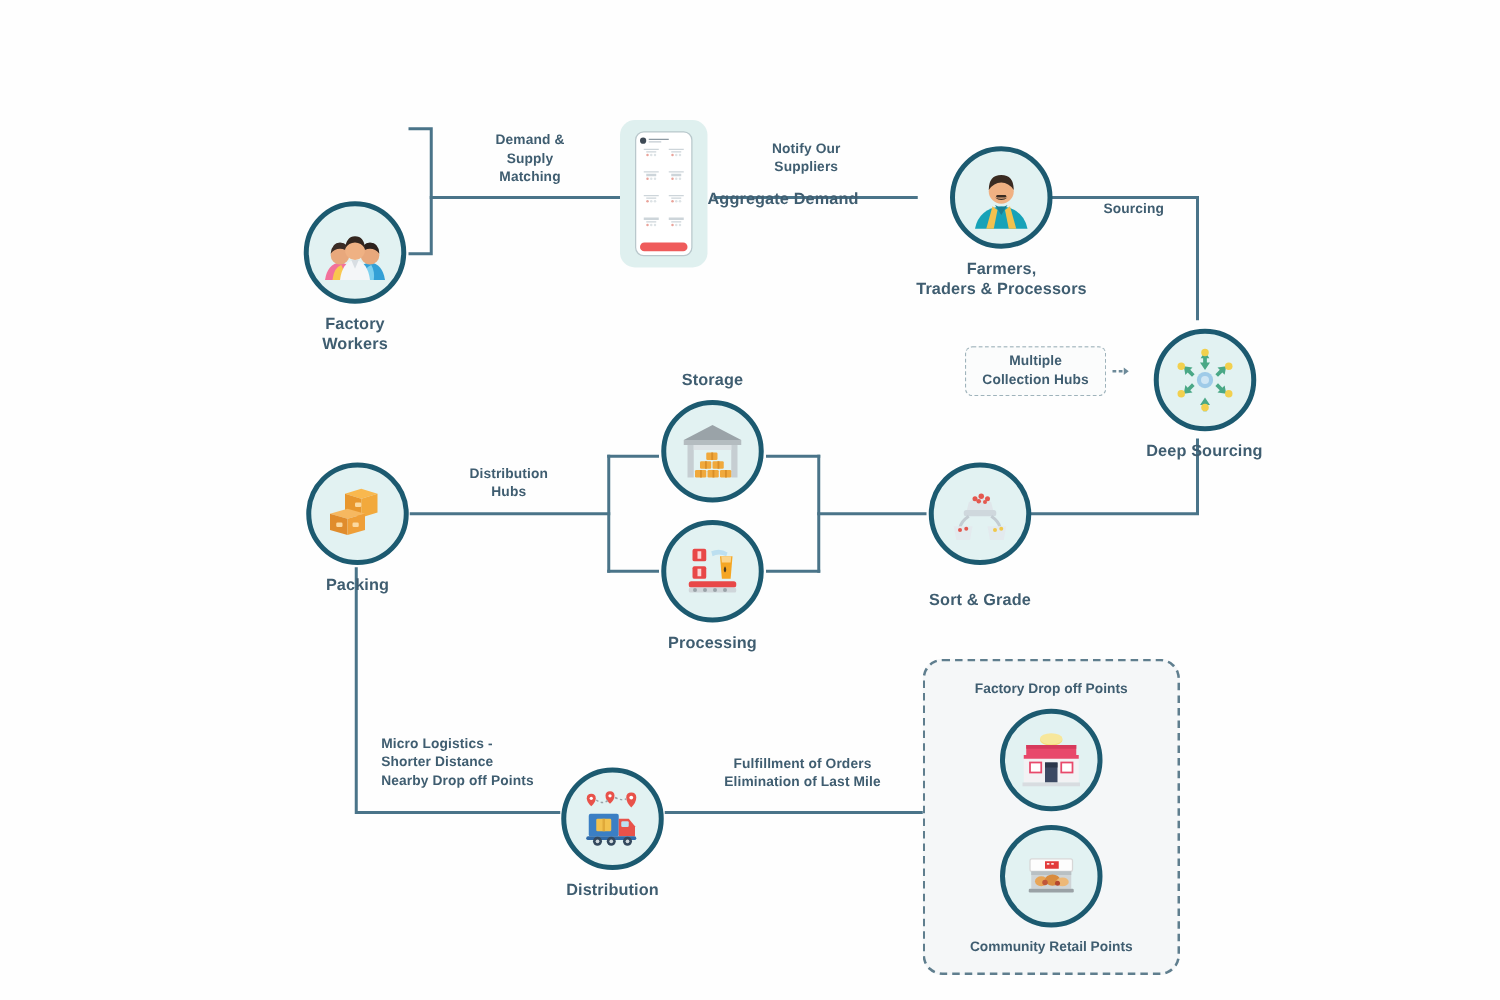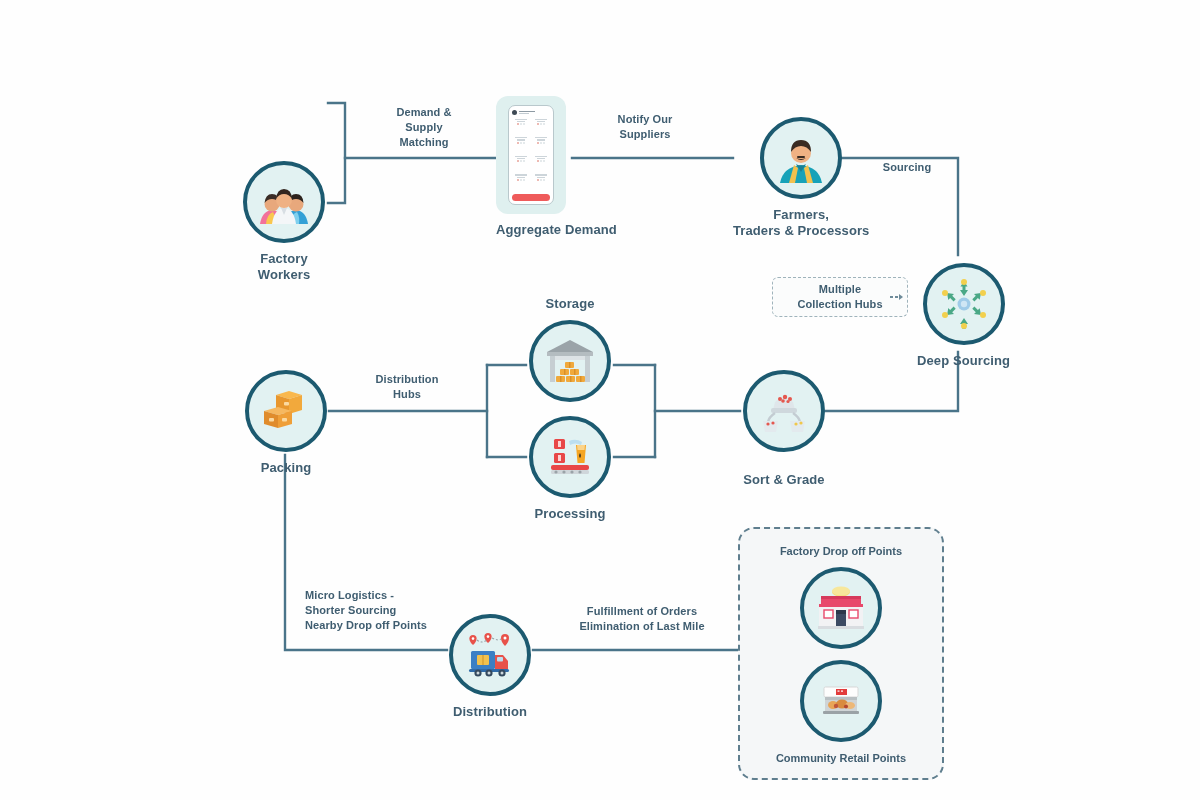--- a/index.html
+++ b/index.html
@@ -59,21 +59,21 @@
     text-align: center;
     white-space: pre-line;
     letter-spacing: .1px;
   }
   .edge-label.left { text-align: left; }
 
   
   .phone-wrap {
     position: absolute;
     z-index: 3;
-    display: flex; flex-direction: column; 
+    display: flex; flex-direction: row; align-items: center;
   }
   .phone-bg {
     width: 70px; height: 118px;
     background: #dff0ef;
     border-radius: 12px;
     display: flex; align-items: center; justify-content: center;
   }
   .phone-body {
     width: 46px; height: 100px;
     background: #ffffff;
@@ -470,27 +470,27 @@
 
   <div class="edge-label" style="left:590px; top:112px; width:110px;">Notify Our
 Suppliers</div>
 
   <div class="edge-label" style="left:862px; top:160px; width:90px;">Sourcing</div>
 
   <div class="edge-label" style="left:352px; top:372px; width:110px;">Distribution
 Hubs</div>
 
   <div class="edge-label left" style="left:305px; top:588px; width:180px;">Micro Logistics -
-Shorter Sourcing
+Shorter Distance
 Nearby Drop off Points</div>
 
   <div class="edge-label" style="left:567px; top:604px; width:150px;">Fulfillment of Orders
 Elimination of Last Mile</div>
 
-  <div class="dashed-box" style="left:772px; top:277px; width:136px; height:40px;">
+  <div class="dashed-box" style="left:772px; top:277px; width:113px; height:40px;">
     <div class="edge-label">Multiple
 Collection Hubs</div>
   </div>
   <div class="dash-arrow" style="left:890px; top:294px;">
     <span class="da-seg"></span>
       <span class="da-seg"></span>
       <span class="da-head"></span>
   </div>
 
   <div class="drop-panel" style="left:738px; top:527px; width:206px; height:253px;">

